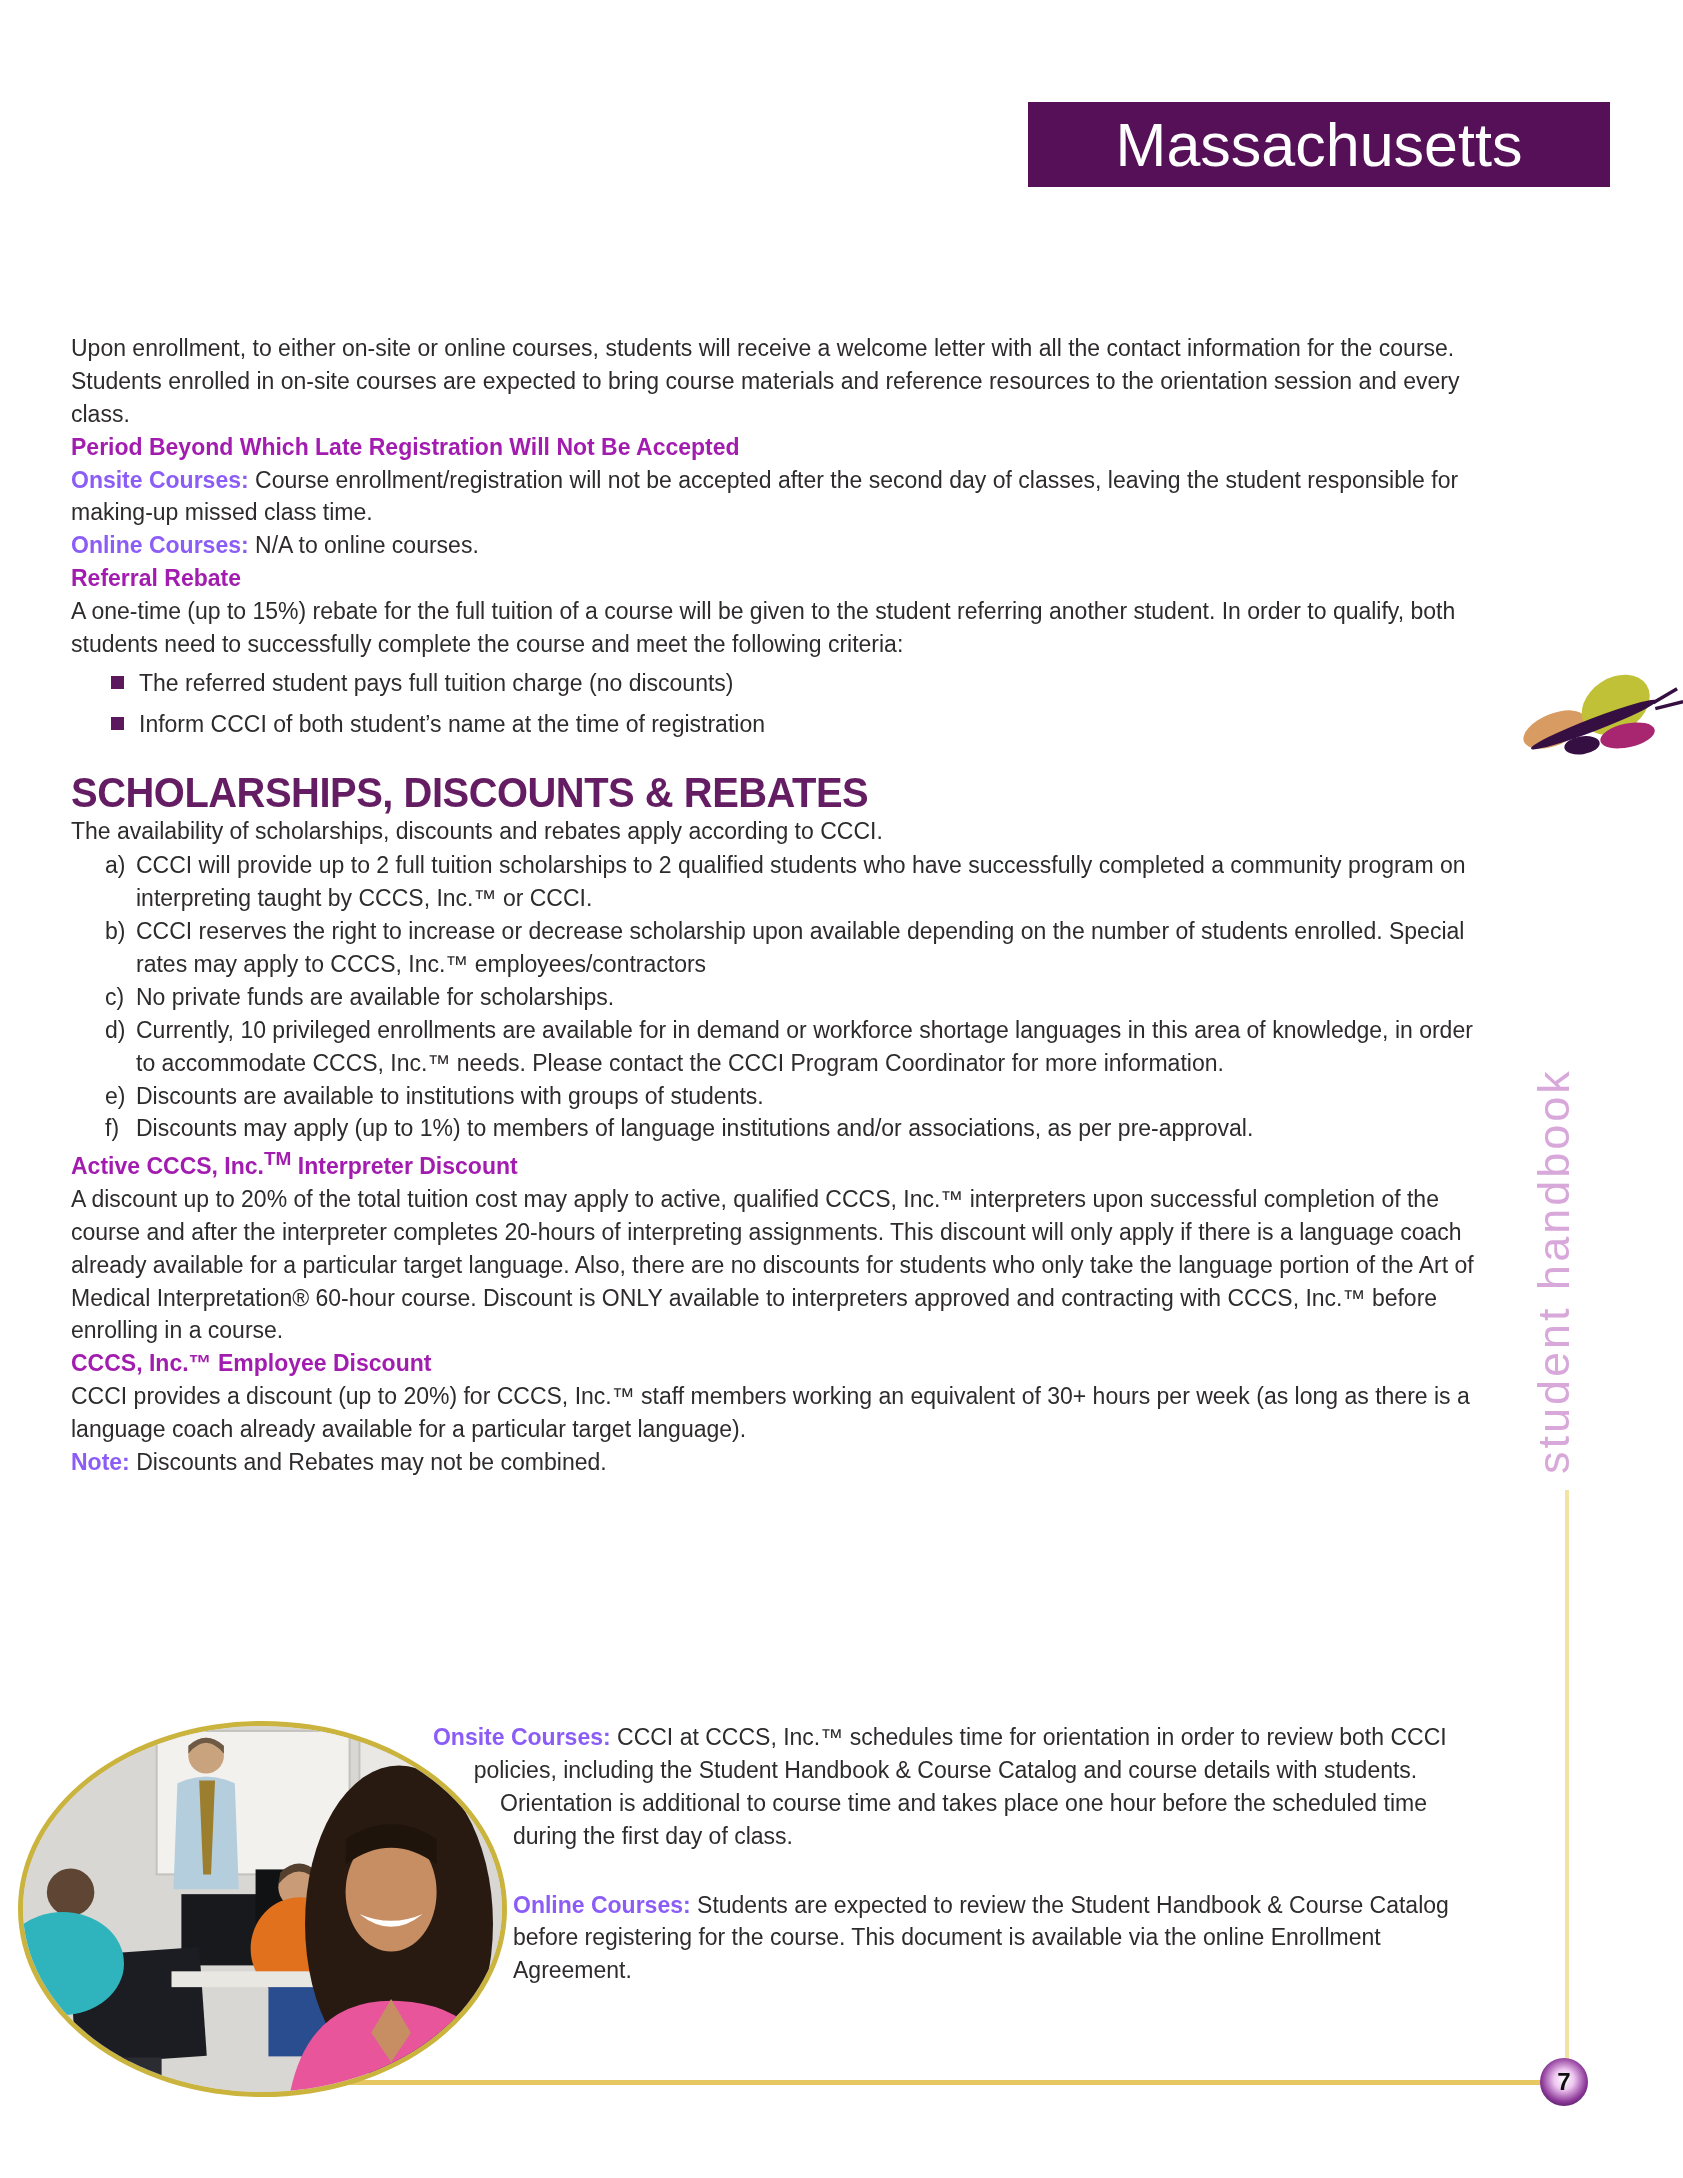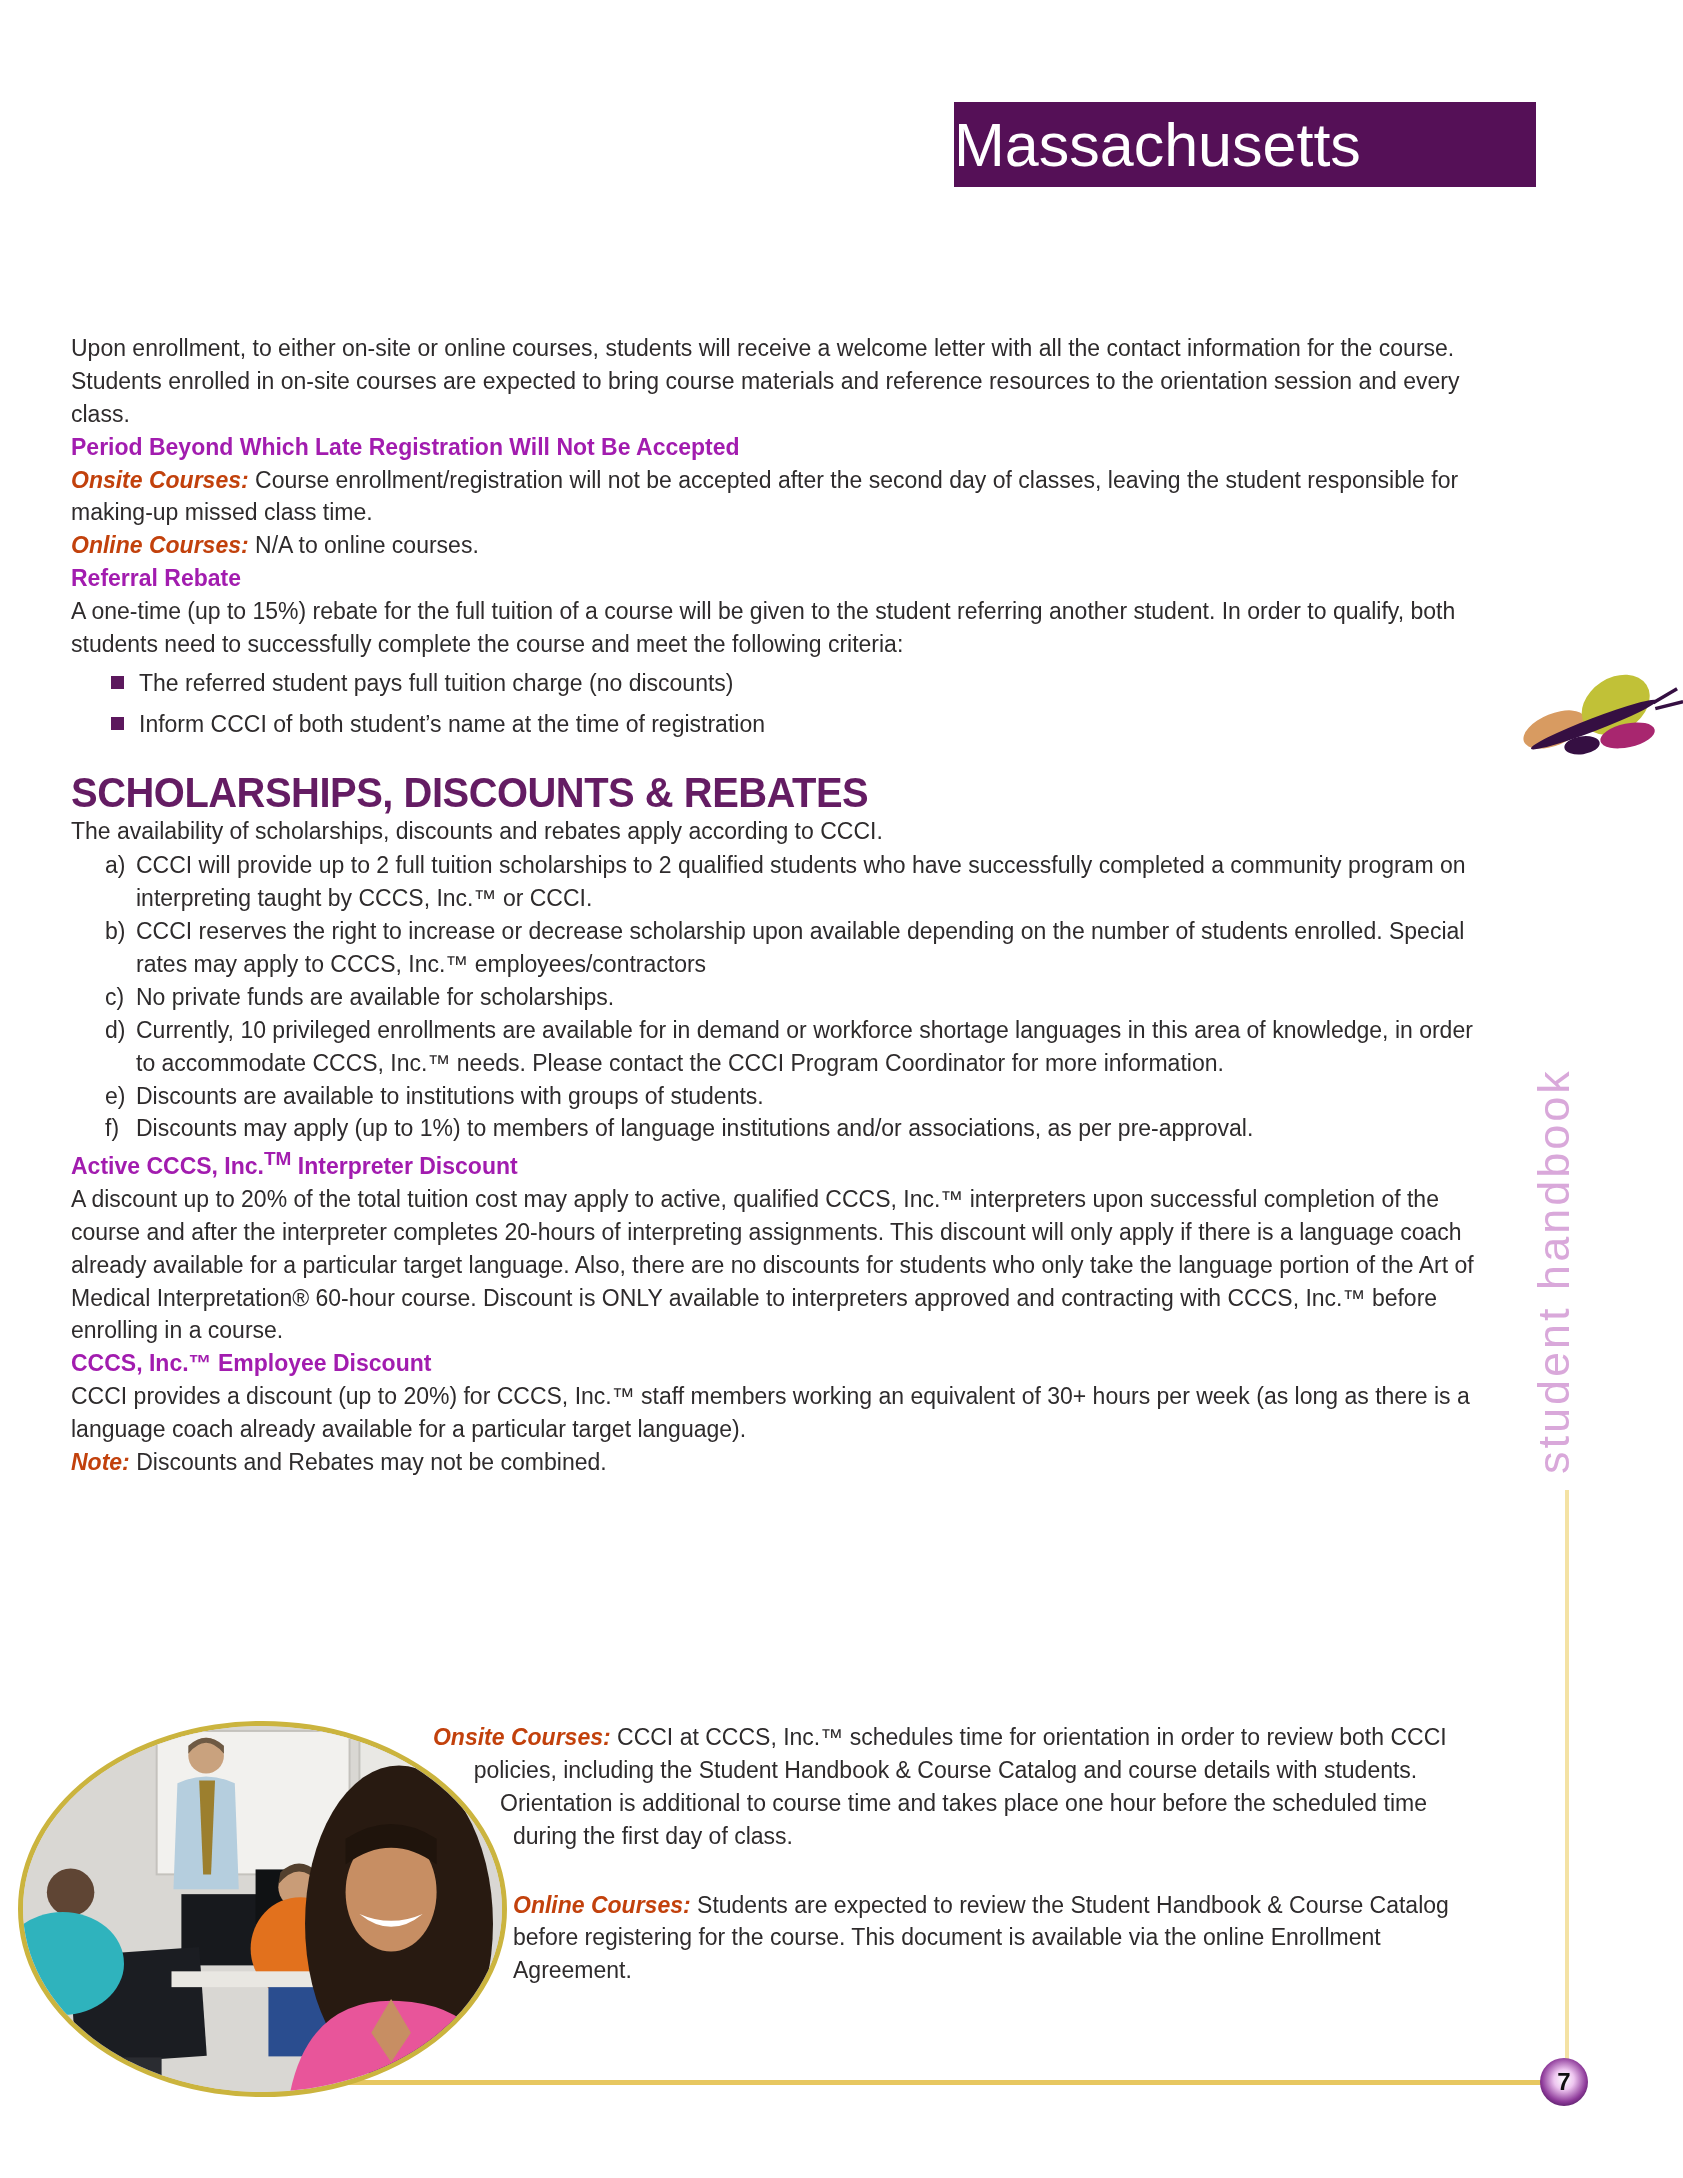--- a/index.html
+++ b/index.html
@@ -1,27 +1,27 @@
 <!DOCTYPE html>
 <html><head>
 <meta charset="utf-8">
 <style>
   html,body{margin:0;padding:0;background:#ffffff;}
   .page{position:relative;width:1683px;height:2178px;background:#ffffff;overflow:hidden;
         font-family:"Liberation Sans",sans-serif;color:#2e2b2c;}
 
   
-  .banner{position:absolute;left:954px;top:102px;width:582px;height:85px;background:#551057;
-          display:flex;align-items:center;}
+  .banner{position:absolute;left:1028px;top:102px;width:582px;height:85px;background:#551057;
+          display:flex;align-items:center;justify-content:center;}
   .banner span{color:#ffffff;font-size:61px;letter-spacing:0px;}
 
   
   .content{position:absolute;left:71px;top:332px;width:1406px;font-size:23px;line-height:1.43;}
   .content p{margin:0;}
-  .b{font-weight:bold;color:#c2410c;font-style:italic;}
+  .b{font-weight:bold;color:#8b5cf6;}
   .h-sub{font-weight:bold;color:#a21caf;margin-top:17px;}
   .mt33{margin-top:33px;}
   .mt24{margin-top:24px;}
   .mt50{margin-top:50px;}
   .mt36{margin-top:36px;}
   .mt30{margin-top:30px;}
 
   .purple-h{color:#641c63;font-weight:bold;font-size:42px;line-height:1.05;margin-top:30px;
             transform:scaleX(0.95);transform-origin:left;white-space:nowrap;letter-spacing:-0.5px;}
   .scholar-intro{margin-top:8px;}

